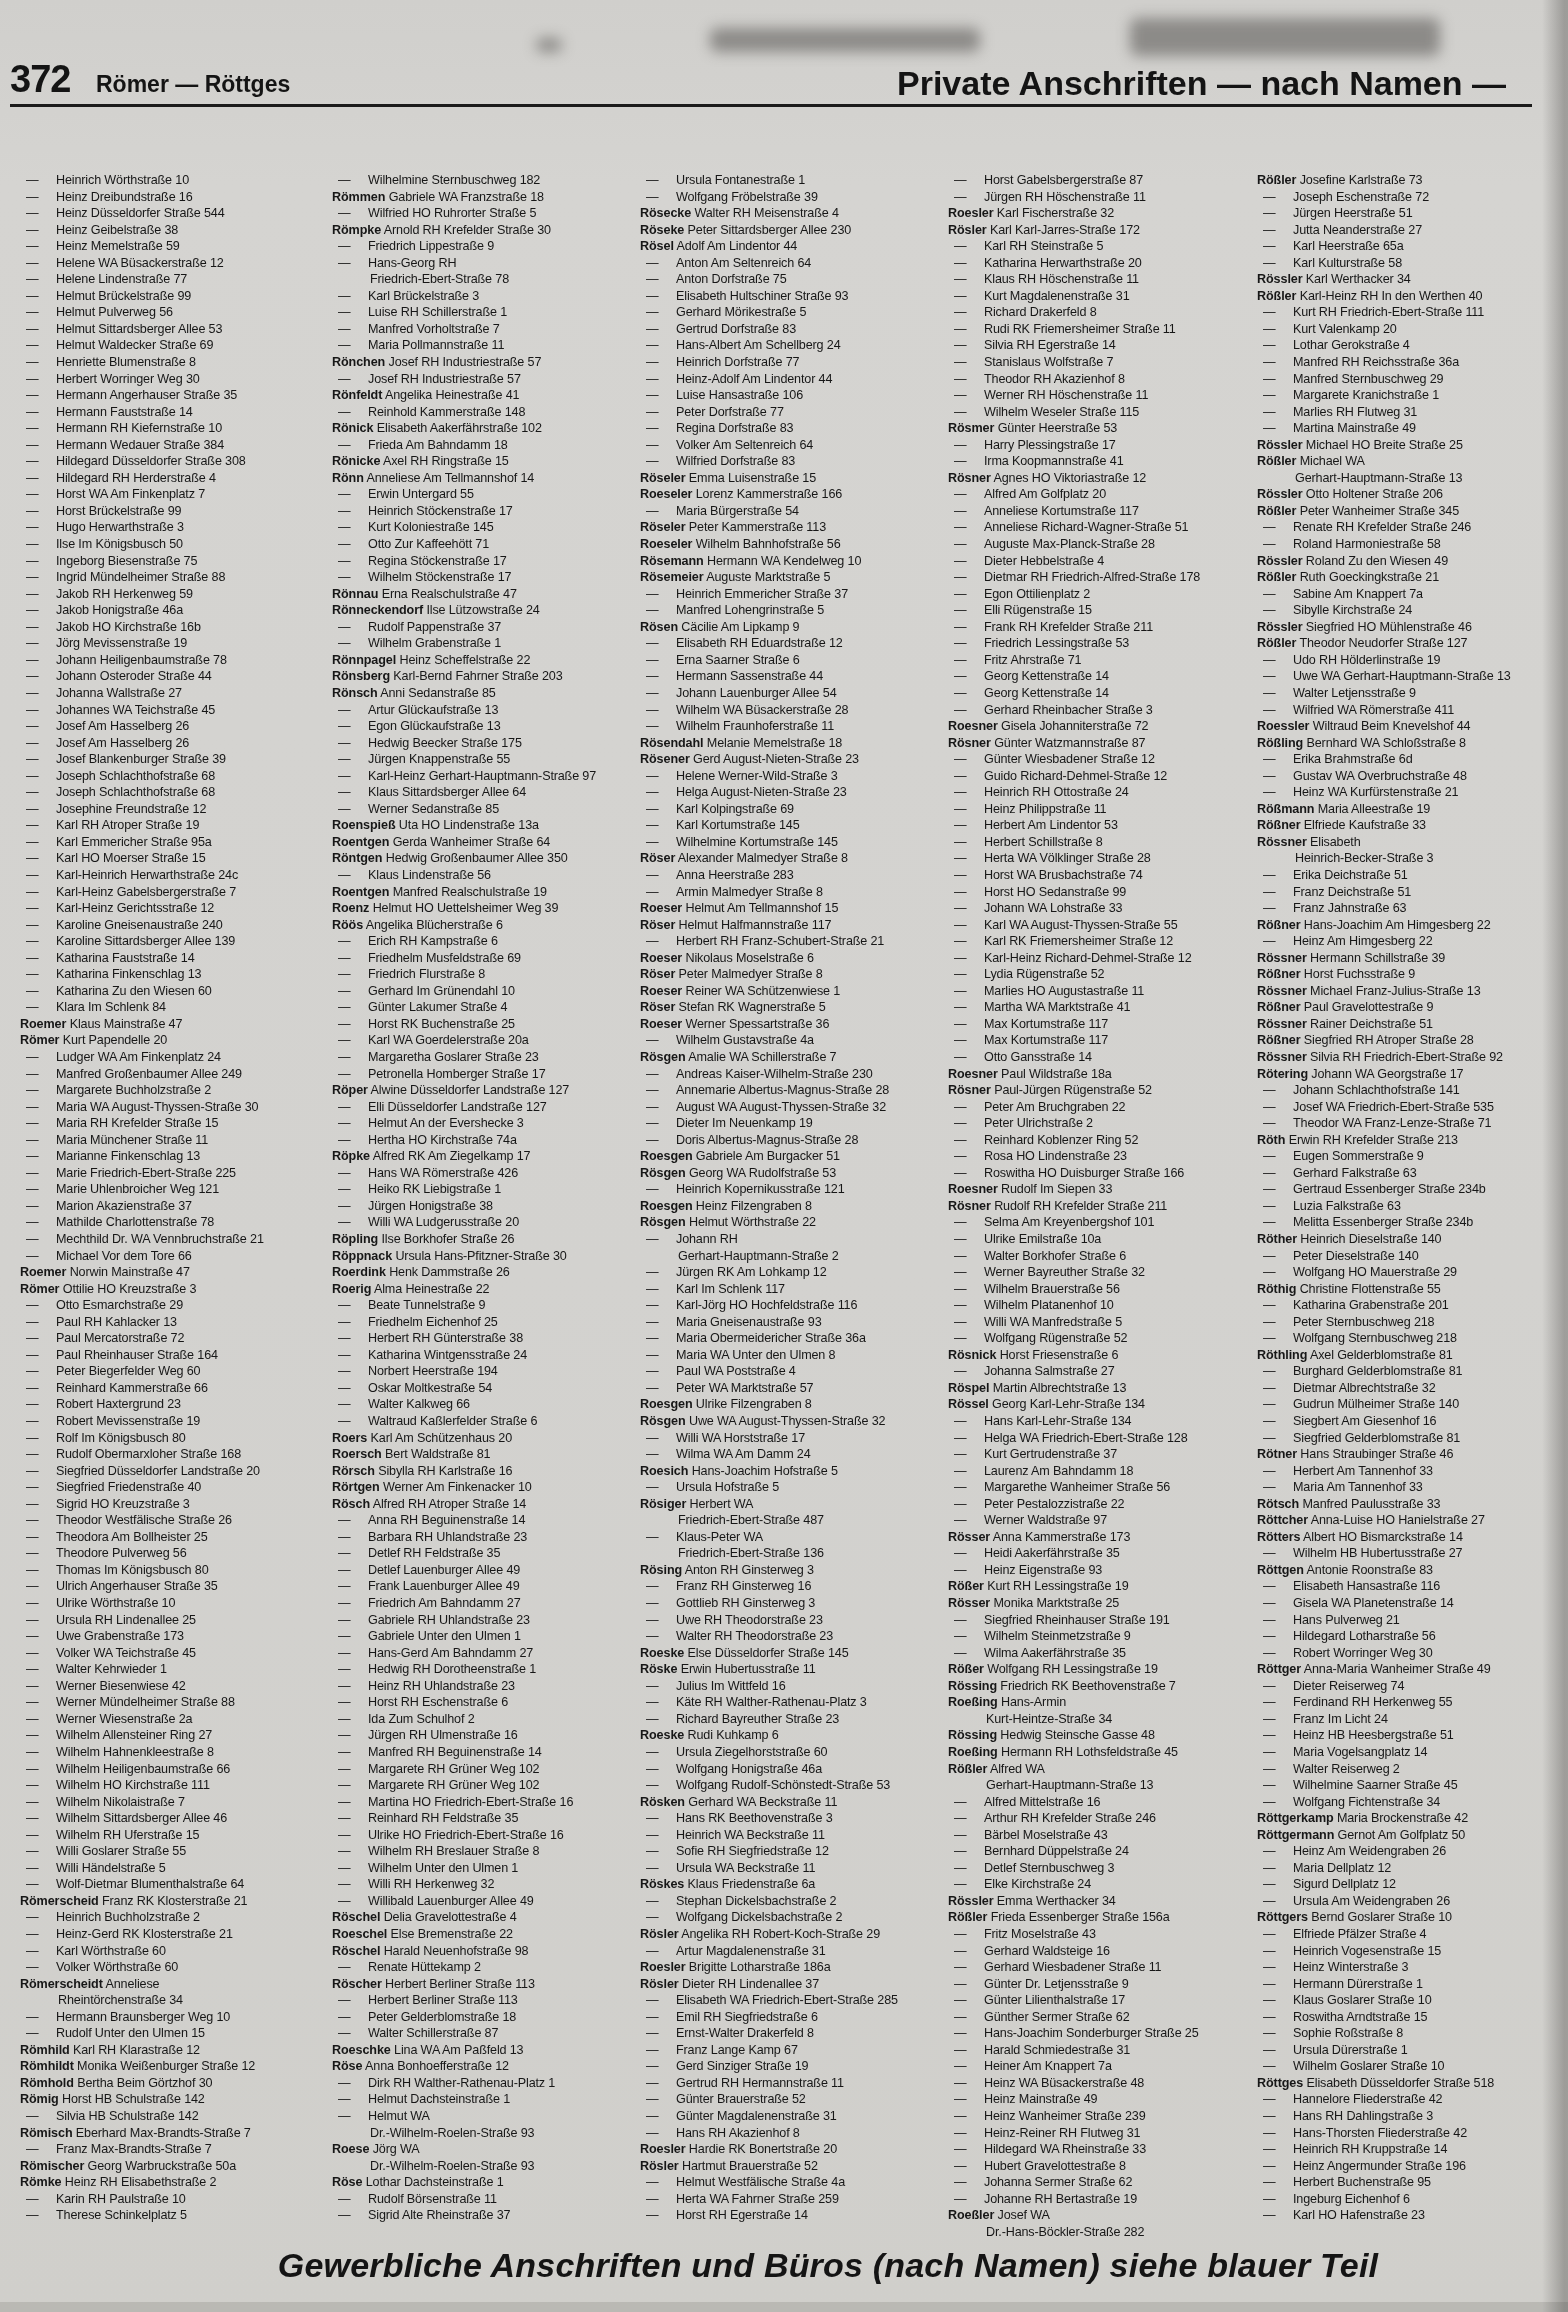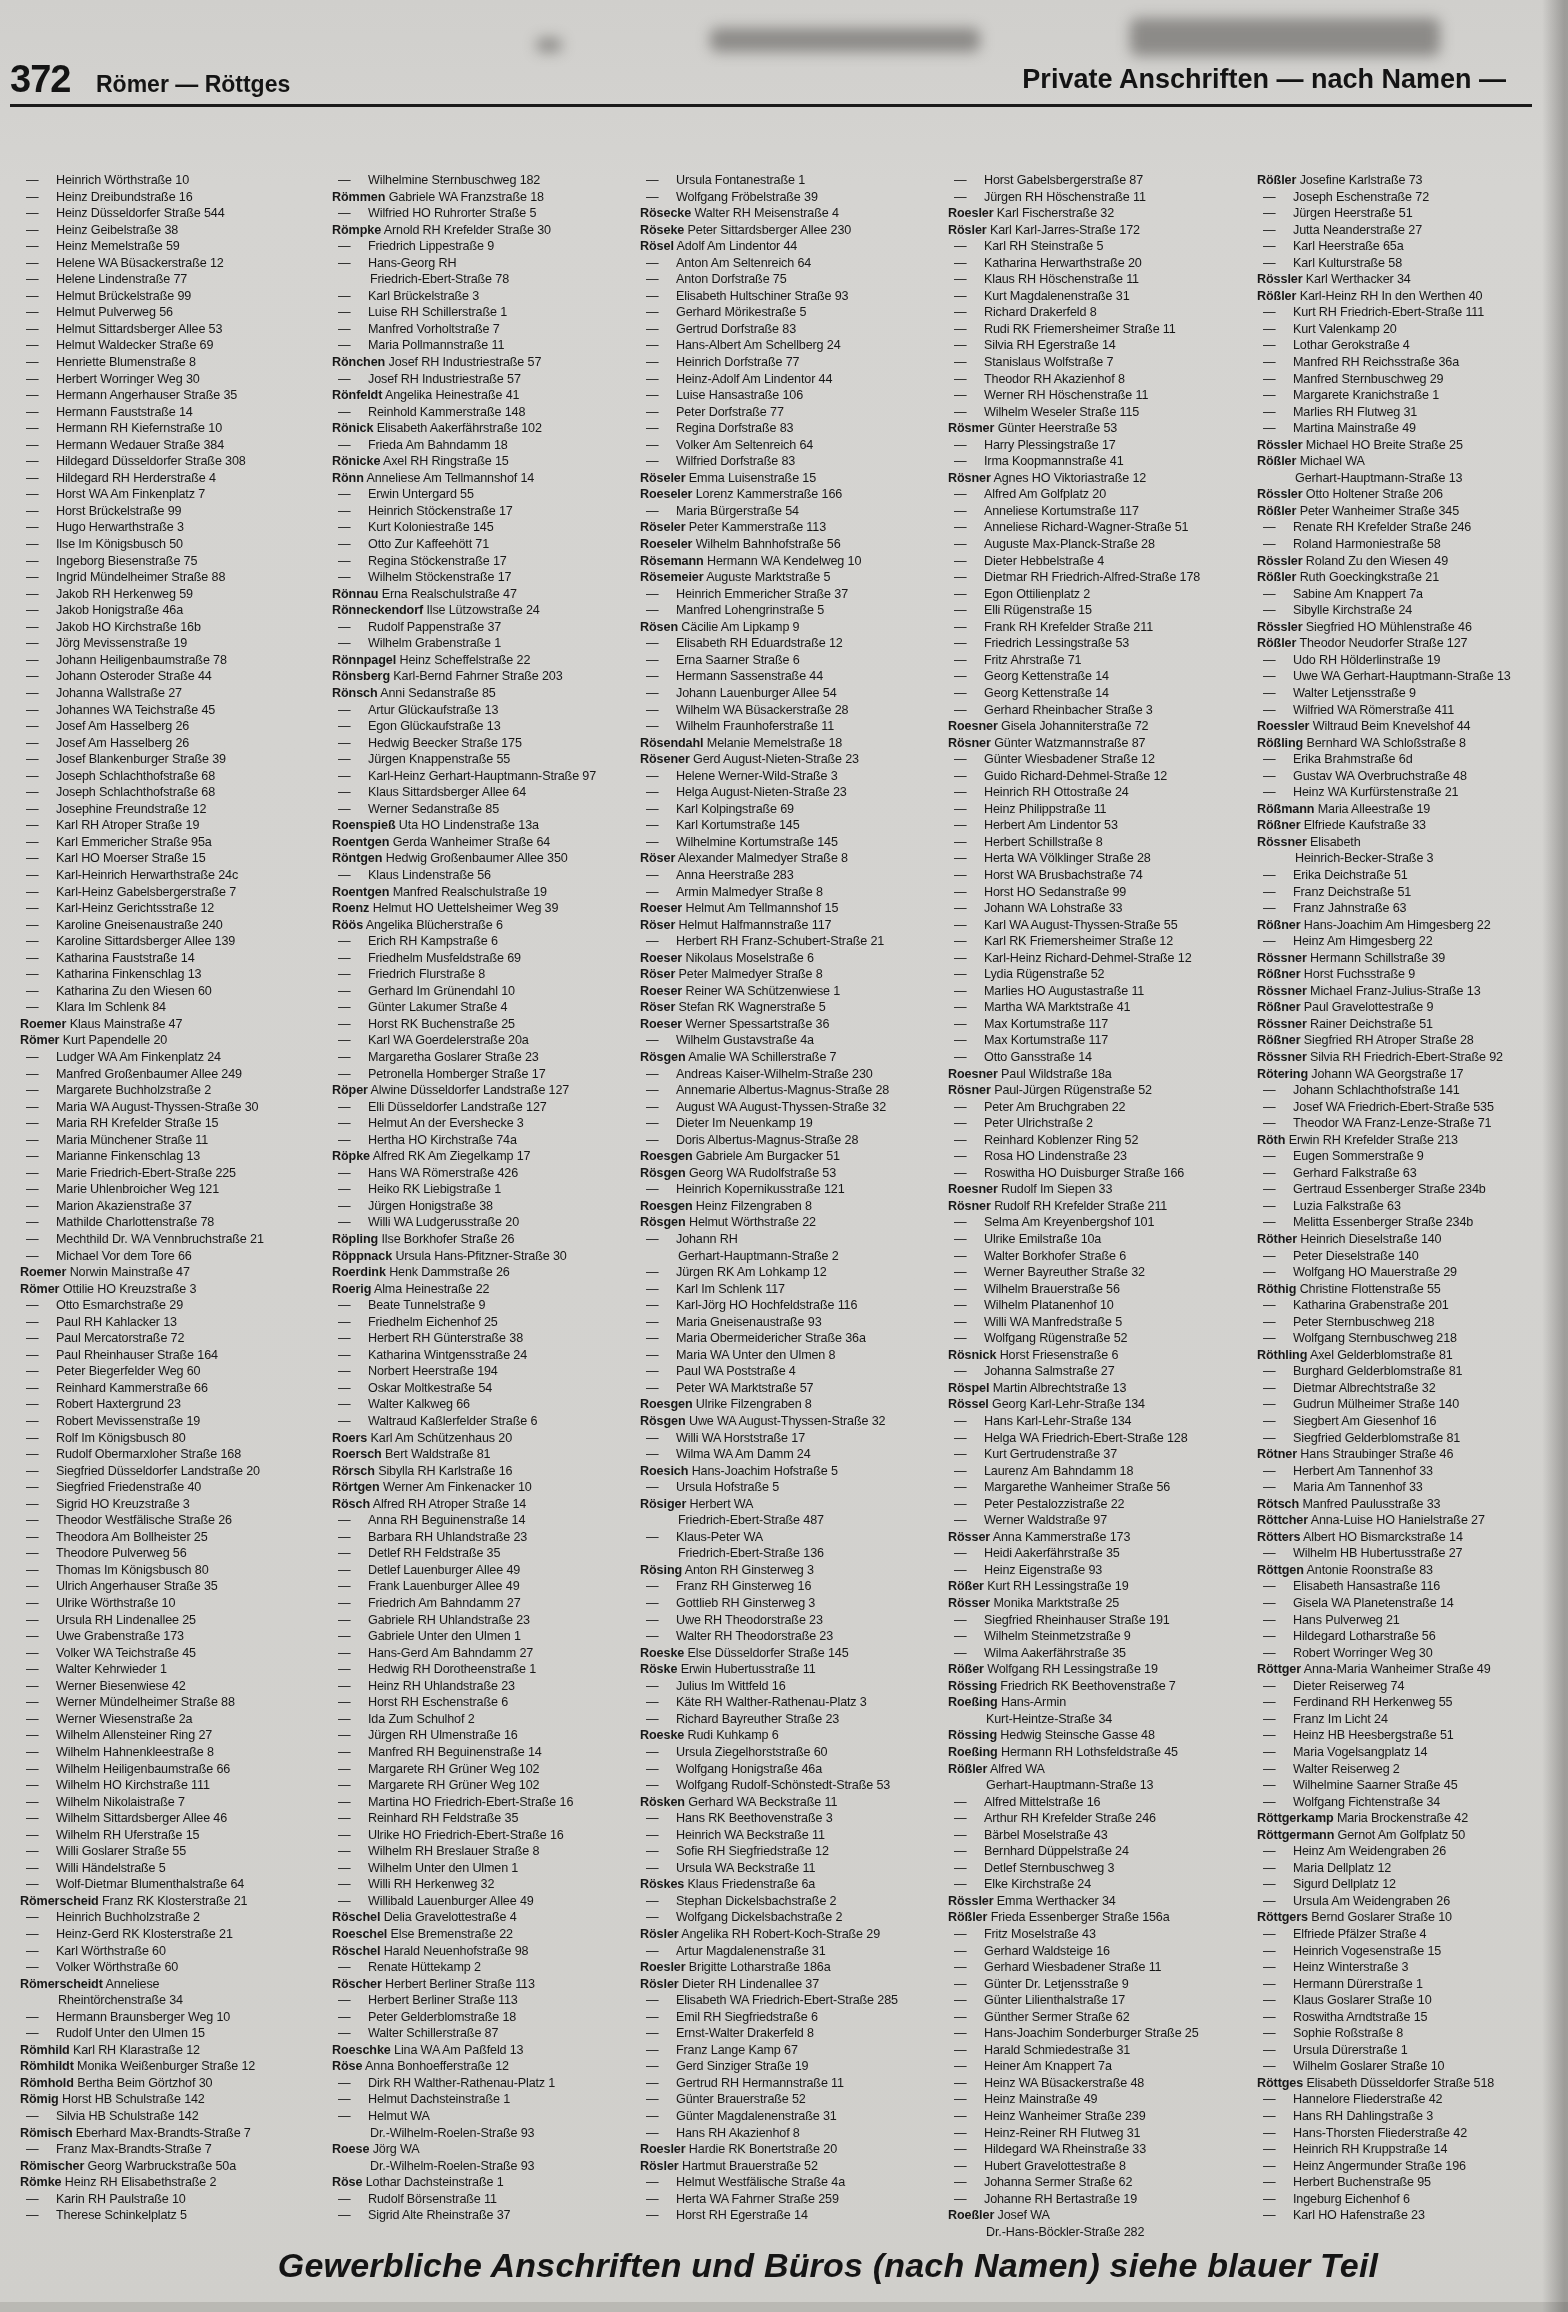--- a/index.html
+++ b/index.html
@@ -10,21 +10,21 @@
   
   .smudge{position:absolute;background:rgba(45,42,40,.42);filter:blur(7px);border-radius:8px;}
   #edge-shadow{position:absolute;top:0;right:0;width:26px;height:100%;
        background:linear-gradient(90deg,rgba(0,0,0,0) 0%,rgba(40,38,36,.30) 85%);}
   #bottom-shade{position:absolute;left:0;bottom:0;width:100%;height:10px;background:rgba(60,58,55,.15);}
 
   
   #header{position:absolute;left:10px;top:58px;right:34px;height:46px;color:#141414;}
   #page-number{position:absolute;left:0;top:0;font-size:38px;font-weight:bold;letter-spacing:-1px;text-align:right;}
   #name-range{position:absolute;left:86px;top:13px;font-size:23px;font-weight:bold;letter-spacing:0px;}
-  #section-title{position:absolute;right:28px;top:6px;font-size:27px;font-weight:bold;letter-spacing:0px;}
+  #section-title{position:absolute;right:28px;top:6px;font-size:34px;font-weight:bold;letter-spacing:0px;}
   #header-rule{position:absolute;left:10px;right:36px;top:104px;height:3px;background:#1b1b1b;}
 
   
   #columns{position:absolute;left:10px;top:172px;width:1568px;height:2080px;color:#171717;}
   .col{position:absolute;top:0;width:304px;}
   .col:nth-child(1){left:10px;}
   .col:nth-child(2){left:322px;}
   .col:nth-child(3){left:630px;}
   .col:nth-child(4){left:938px;}
   .col:nth-child(5){left:1247px;}

